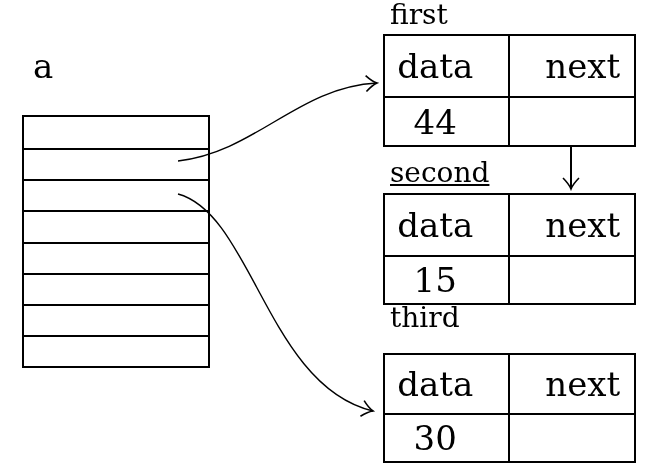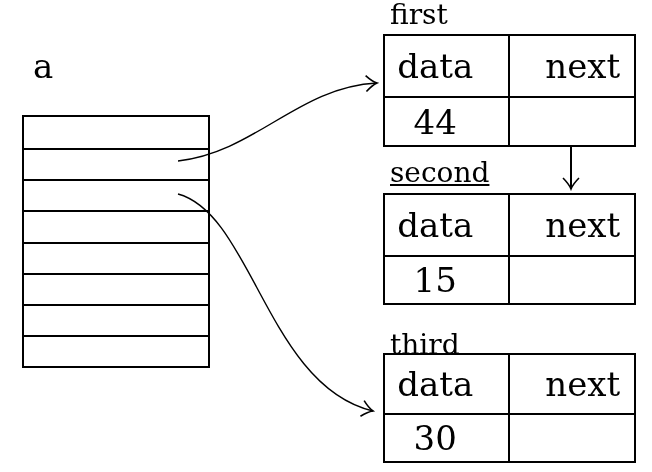--- a/index.html
+++ b/index.html
@@ -39,21 +39,21 @@
   .array-row + .array-row { border-top: 2px solid #000000; }
 
   .node-label {
     position: absolute;
     left: 390px;
     font-size: 28px;
     line-height: 30px;
   }
   .lbl-first  { top: 0; }
   .lbl-second { top: 158px; text-decoration: underline; }
-  .lbl-third  { top: 330px; }
+  .lbl-third  { top: 303px; }
 
   .node-table {
     position: absolute;
     left: 383px;
     width: 253px;
     border: 2px solid #000000;
     box-sizing: border-box;
     display: grid;
     grid-template-columns: 1fr 1fr;
     background: #ffffff;

